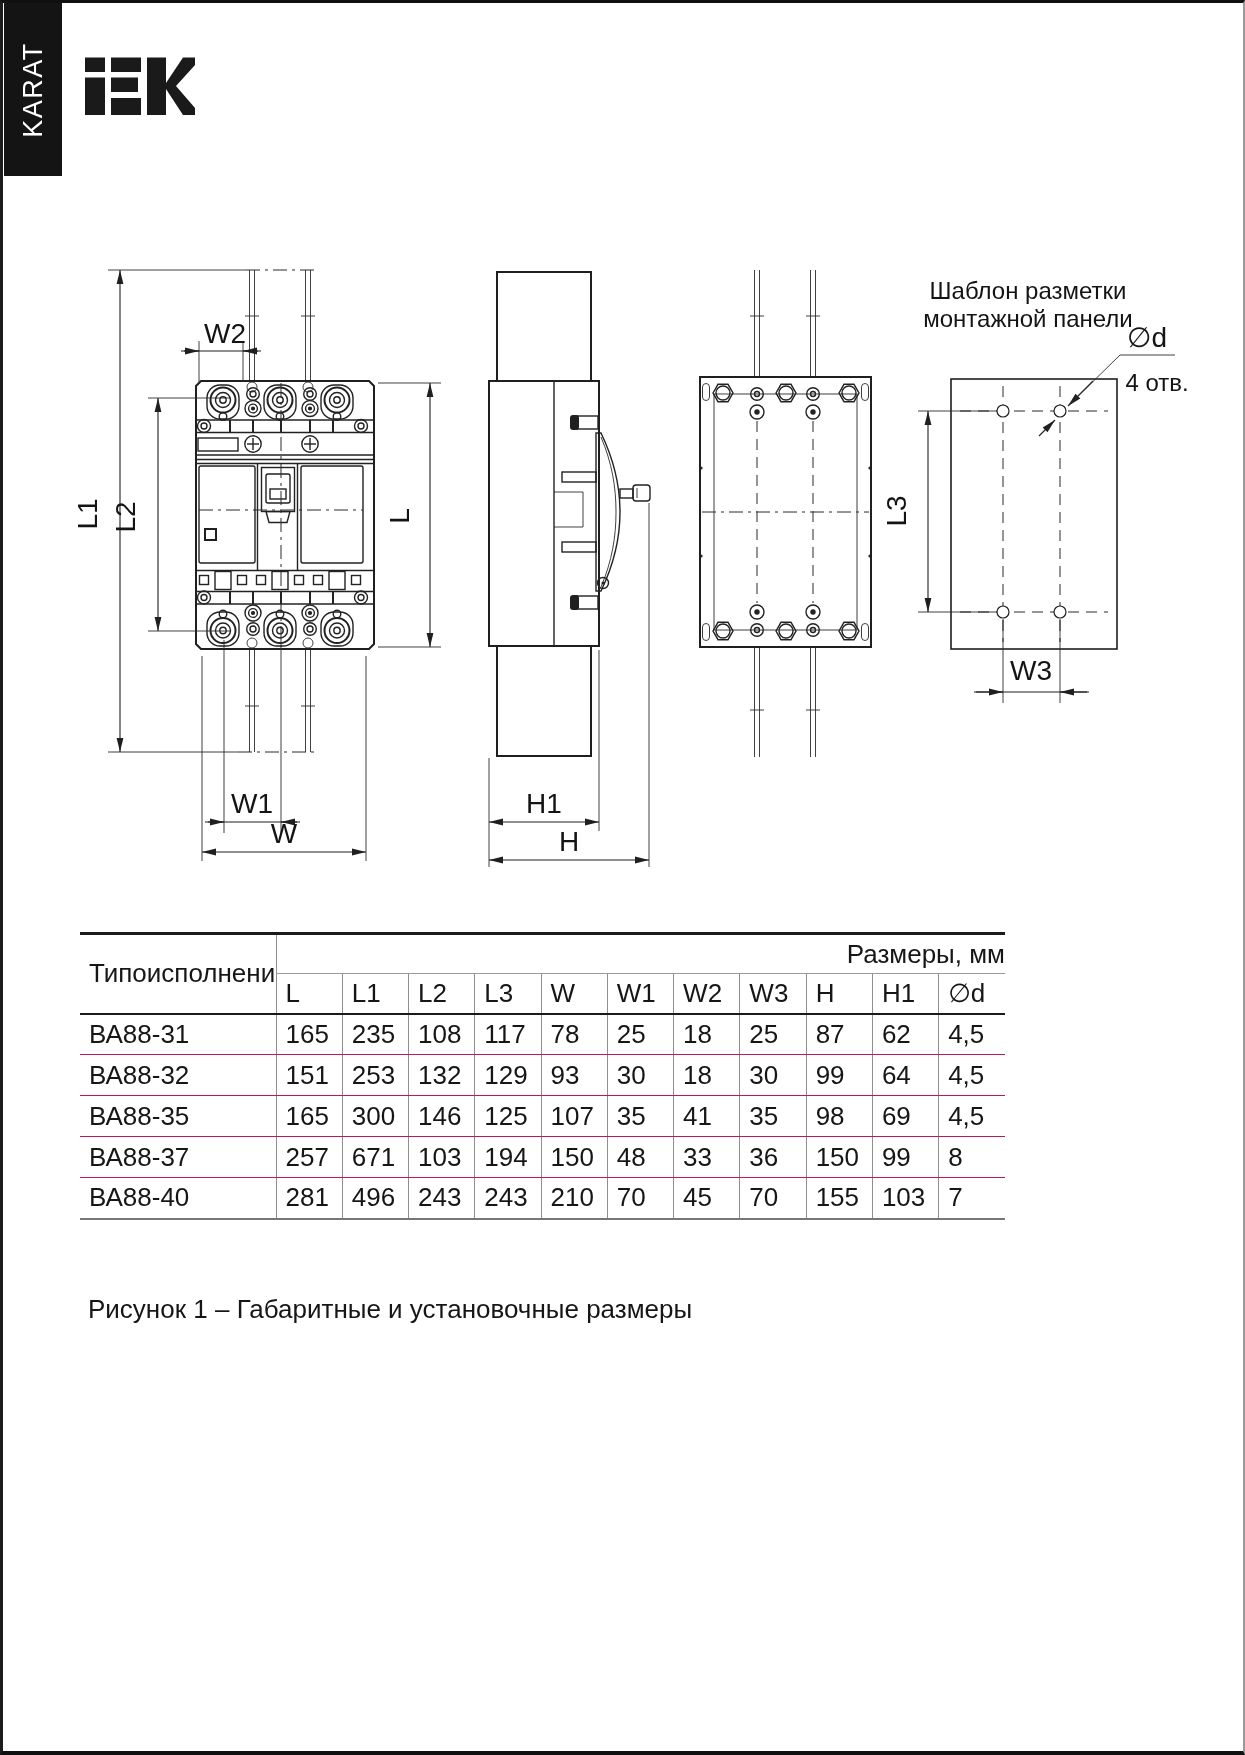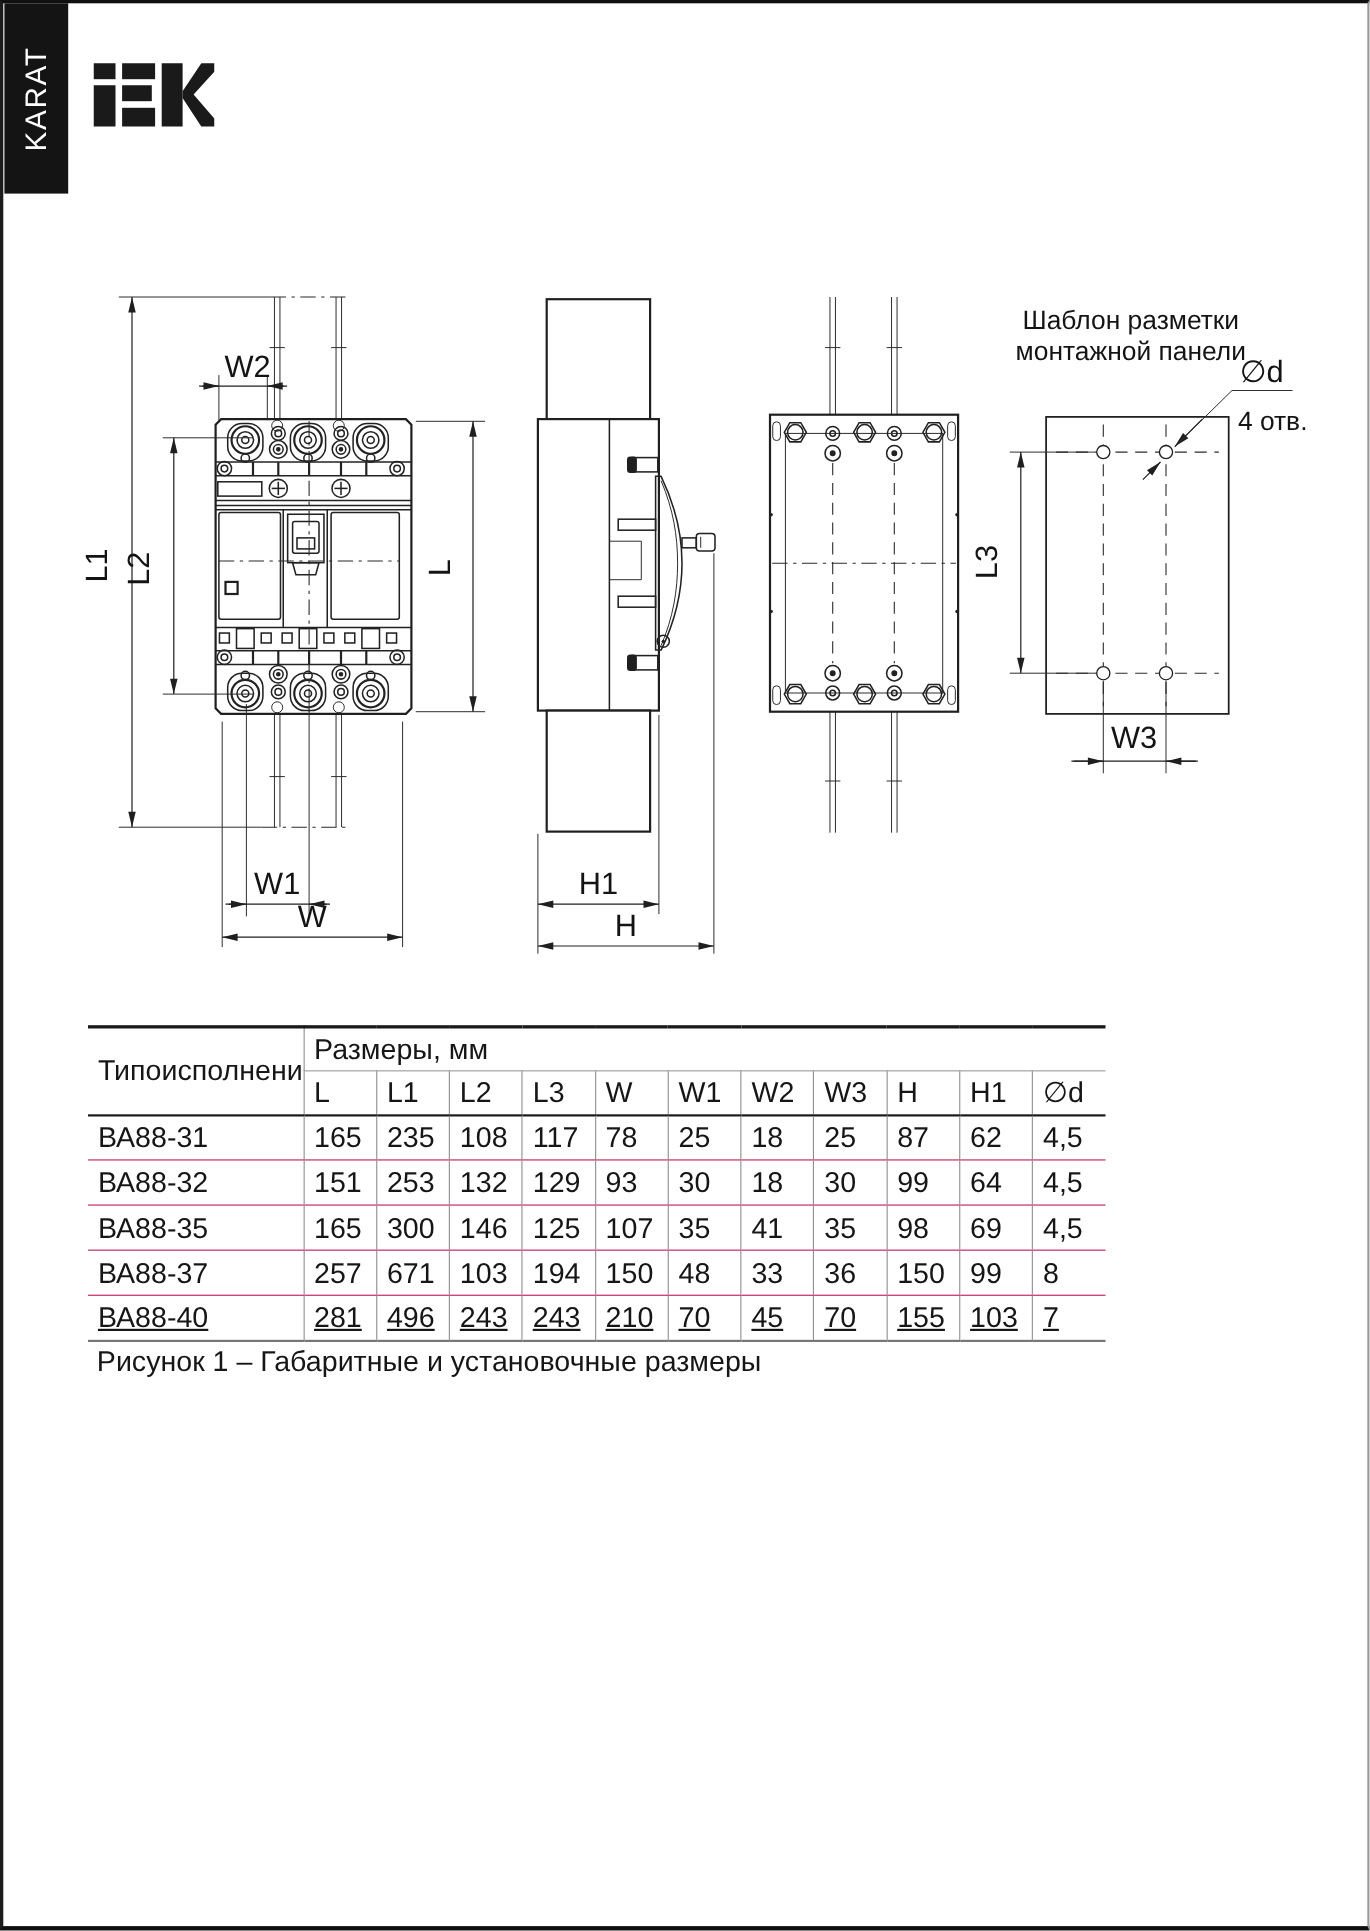--- a/index.html
+++ b/index.html
@@ -24,25 +24,25 @@
   
   .tblwrap{position:absolute;left:80px;top:932px;width:925px;}
   table{border-collapse:collapse;table-layout:fixed;width:925px;font-size:26px;}
   table{border-top:3px solid #1a1a1a;}
   th,td{font-weight:normal;text-align:left;padding:0 0 0 9px;vertical-align:middle;
         overflow:hidden;white-space:nowrap;}
   col.c0{width:196px;}
   tr.h1{height:40px;} tr.h2{height:40px;} tbody tr{height:41px;}
   .vline{border-left:1px solid #8e8e8e;}
   .typecell{border-bottom:2.5px solid #1a1a1a;}
-  .groupcell{border-bottom:1px solid #9a9a9a;}
+  .groupcell{border-bottom:1px solid #9a9a9a;text-align:right;}
   tr.h2 th{border-bottom:2.5px solid #1a1a1a;}
   tbody td{border-bottom:1px solid #be185d;}
-  tbody tr:last-child td{border-bottom:2.5px solid #777;text-decoration:underline;}
-  .caption{position:absolute;left:88px;top:1222px;font-size:26px;line-height:30px;}
+  tbody tr:last-child td{border-bottom:2.5px solid #777;}
+  .caption{position:absolute;left:88px;top:1294px;font-size:26px;line-height:30px;}
 </style>
 </head>
 <body>
 
 <div class="frame"></div>
 
 <div class="karat">
   <span>KARAT</span>
 </div>
 

